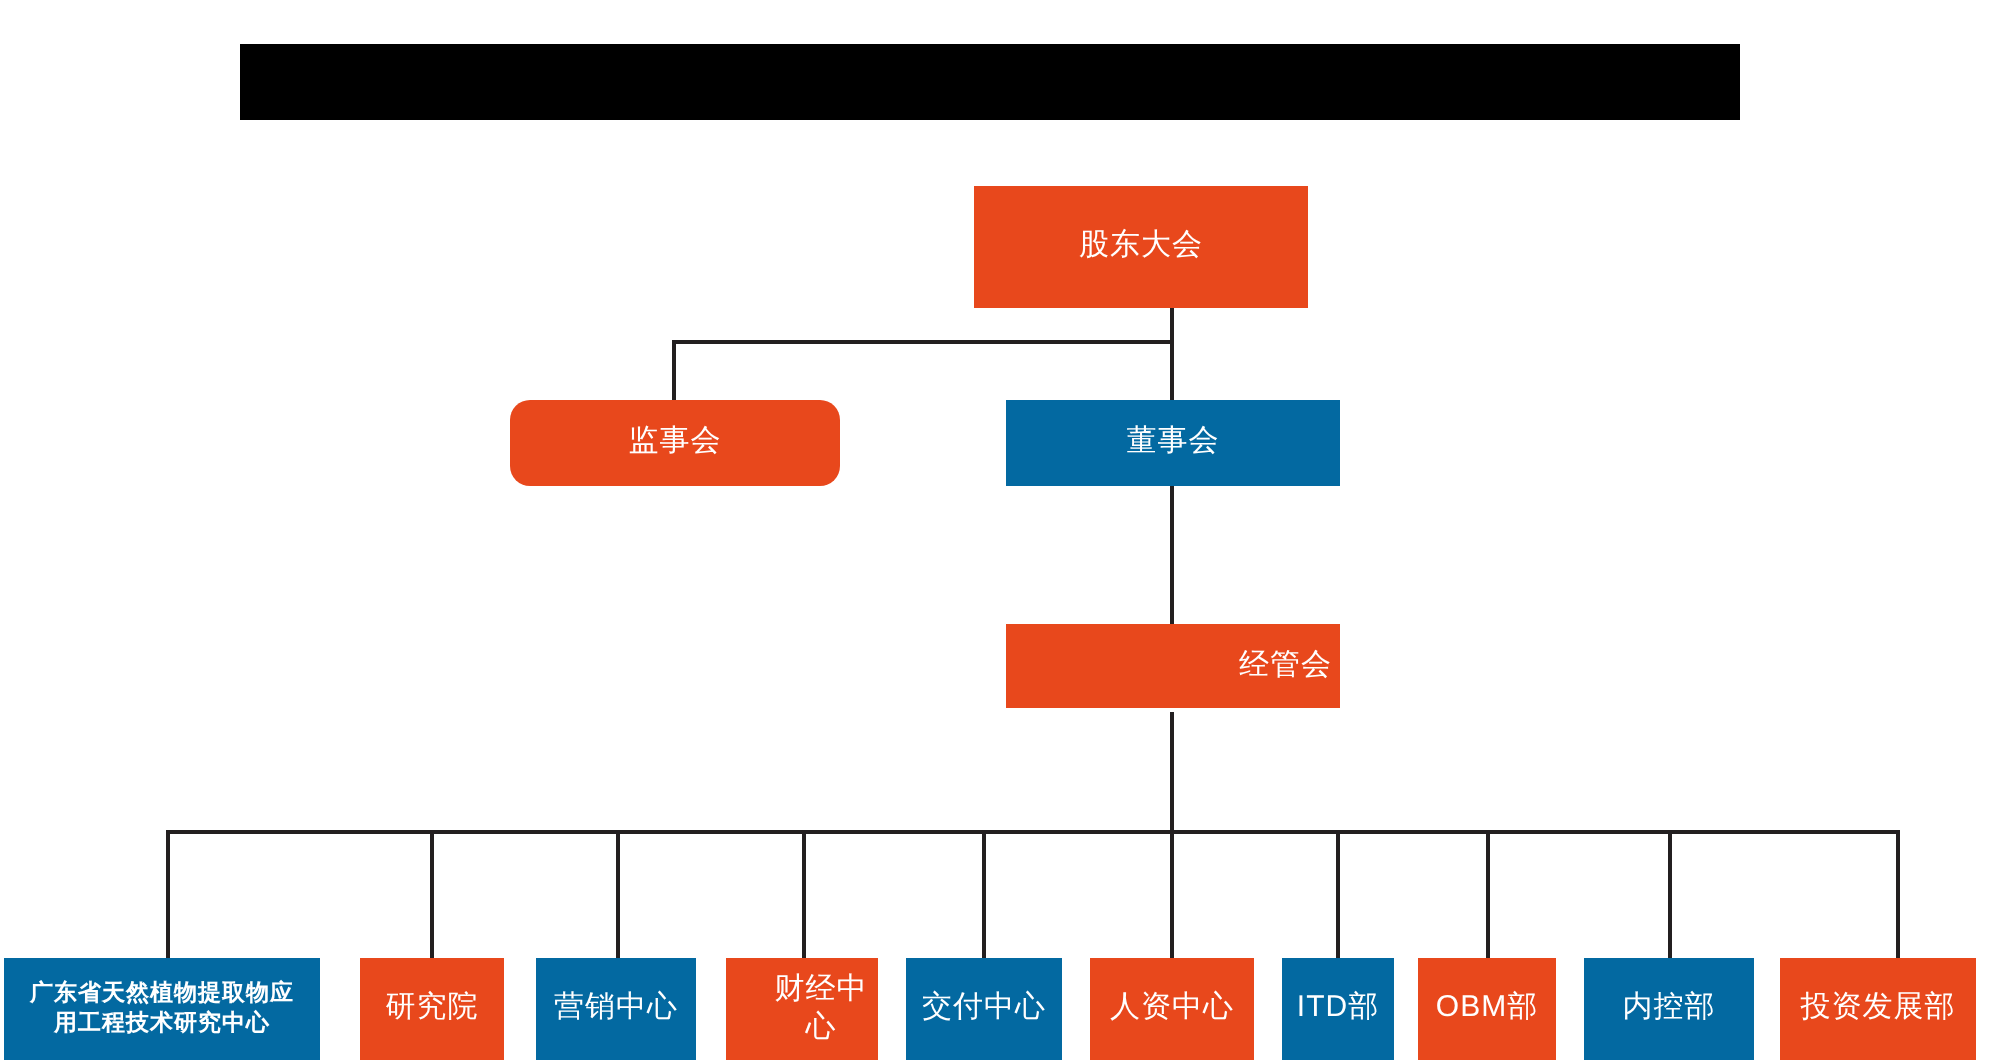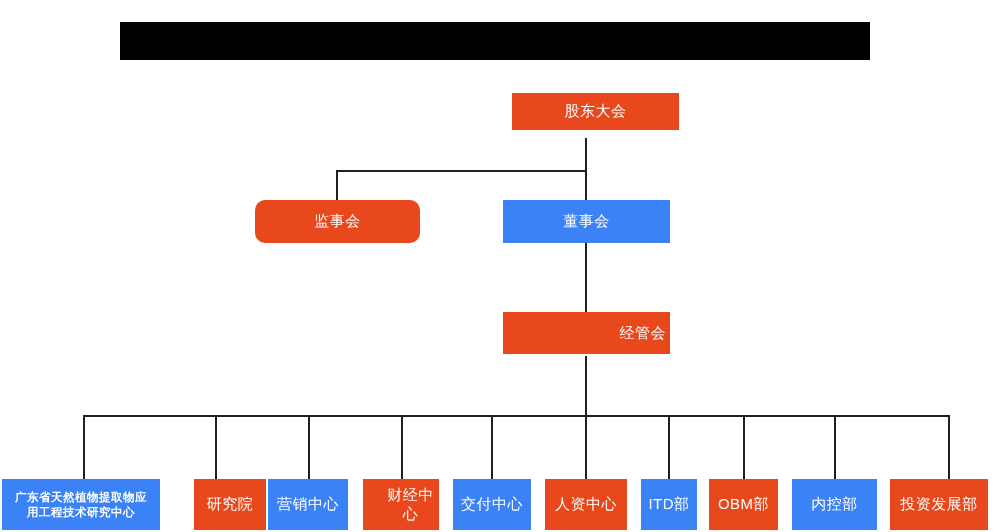--- a/index.html
+++ b/index.html
@@ -31,21 +31,21 @@
     display: flex;
     align-items: center;
     justify-content: center;
     text-align: center;
     color: #ffffff;
     line-height: 1.25;
     letter-spacing: 0.5px;
     user-select: none;
   }
   .node.dark  { background: #E8481C; }
-  .node.light { background: #3b82f6; }
+  .node.light { background: #0369a1; }
 
   .node .label { display: block; padding: 0 4px; }
 
   
   .conn-v, .conn-h {
     position: absolute;
     background: #231f20;
   }
   .conn-v { width: 2px; }
   .conn-h { height: 2px; }
@@ -75,40 +75,40 @@
   <div class="conn-v" style="left:215px; top:415px; height:64px;"></div>
   <div class="conn-v" style="left:308px; top:415px; height:64px;"></div>
   <div class="conn-v" style="left:401px; top:415px; height:64px;"></div>
   <div class="conn-v" style="left:491px; top:415px; height:64px;"></div>
   <div class="conn-v" style="left:585px; top:415px; height:64px;"></div>
   <div class="conn-v" style="left:668px; top:415px; height:64px;"></div>
   <div class="conn-v" style="left:743px; top:415px; height:64px;"></div>
   <div class="conn-v" style="left:834px; top:415px; height:64px;"></div>
   <div class="conn-v" style="left:948px; top:415px; height:64px;"></div>
 
-  <div class="node dark" style="left:512px; top:93px; width:167px; height:37px; font-size:15px;align-items:center;">
+  <div class="node dark" style="left:487px; top:93px; width:167px; height:61px; font-size:15px;align-items:center;">
     <span class="label">股东大会</span>
   </div>
 
   <div class="node dark" style="left:255px; top:200px; width:165px; height:43px; font-size:15px;border-radius:10px;">
     <span class="label">监事会</span>
   </div>
   <div class="node light" style="left:503px; top:200px; width:167px; height:43px; font-size:15px;">
     <span class="label">董事会</span>
   </div>
 
   <div class="node dark" style="left:503px; top:312px; width:167px; height:42px; font-size:15px;justify-content:flex-end;">
     <span class="label">经管会</span>
   </div>
 
   <div class="node light" style="left:2px; top:479px; width:158px; height:51px; font-size:11.5px;font-weight:bold;">
     <span class="label"><span>广东省天然植物提取物应</span><br><span>用工程技术研究中心</span></span>
   </div>
 
-  <div class="node dark" style="left:180px; top:479px; width:72px; height:51px; font-size:15px;margin-left:14px;">
+  <div class="node dark" style="left:180px; top:479px; width:72px; height:51px; font-size:15px;">
     <span class="label">研究院</span>
   </div>
 
   <div class="node light" style="left:268px; top:479px; width:80px; height:51px; font-size:15px;">
     <span class="label">营销中心</span>
   </div>
 
   <div class="node dark" style="left:363px; top:479px; width:76px; height:51px; font-size:15px;padding-left:19px;">
     <span class="label">财经中心</span>
   </div>

